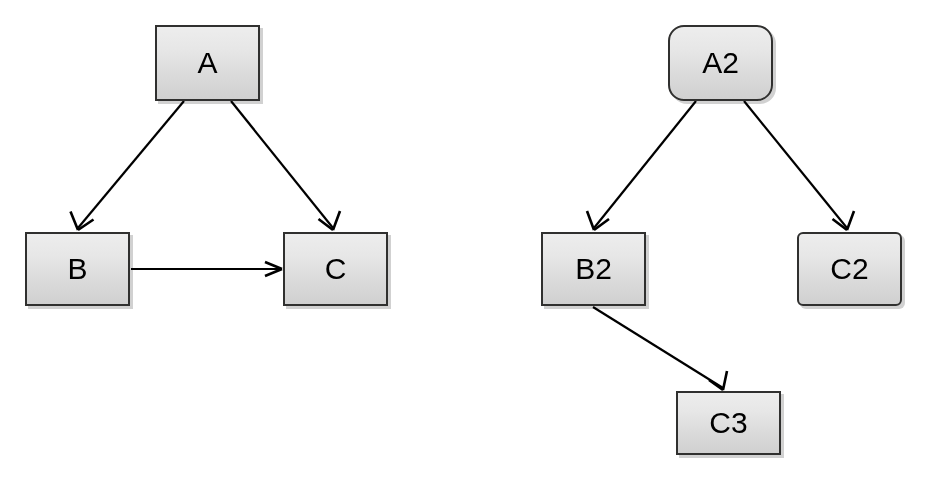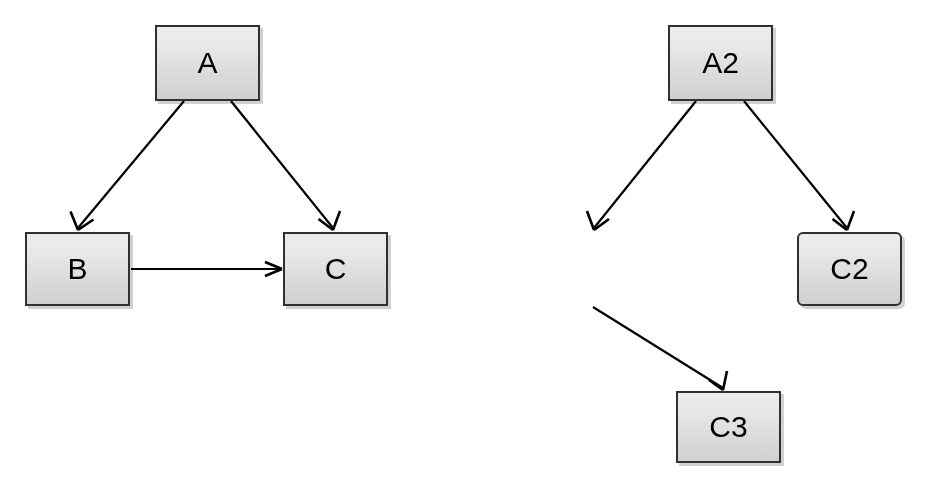--- a/index.html
+++ b/index.html
@@ -87,26 +87,29 @@
   </div>
 
   <div class="node" style="left:25px; top:232px; width:105px; height:74px;">
     <span class="node-label">B</span>
   </div>
 
   <div class="node" style="left:283px; top:232px; width:105px; height:74px;">
     <span class="node-label">C</span>
   </div>
 
-  <div class="node" style="left:668px; top:25px; width:105px; height:76px;">
+  <div class="node" style="left:668px; top:25px; width:105px; height:76px;border-radius:16px;">
     <span class="node-label">A2</span>
   </div>
 
+  <div class="node" style="left:541px; top:232px; width:105px; height:74px;">
+    <span class="node-label">B2</span>
+  </div>
 
   <div class="node" style="left:797px; top:232px; width:105px; height:74px;border-radius:6px;">
     <span class="node-label">C2</span>
   </div>
 
-  <div class="node" style="left:676px; top:391px; width:105px; height:72px;">
+  <div class="node" style="left:676px; top:391px; width:105px; height:64px;">
     <span class="node-label">C3</span>
   </div>
 
 </div>
 
 </body></html>

